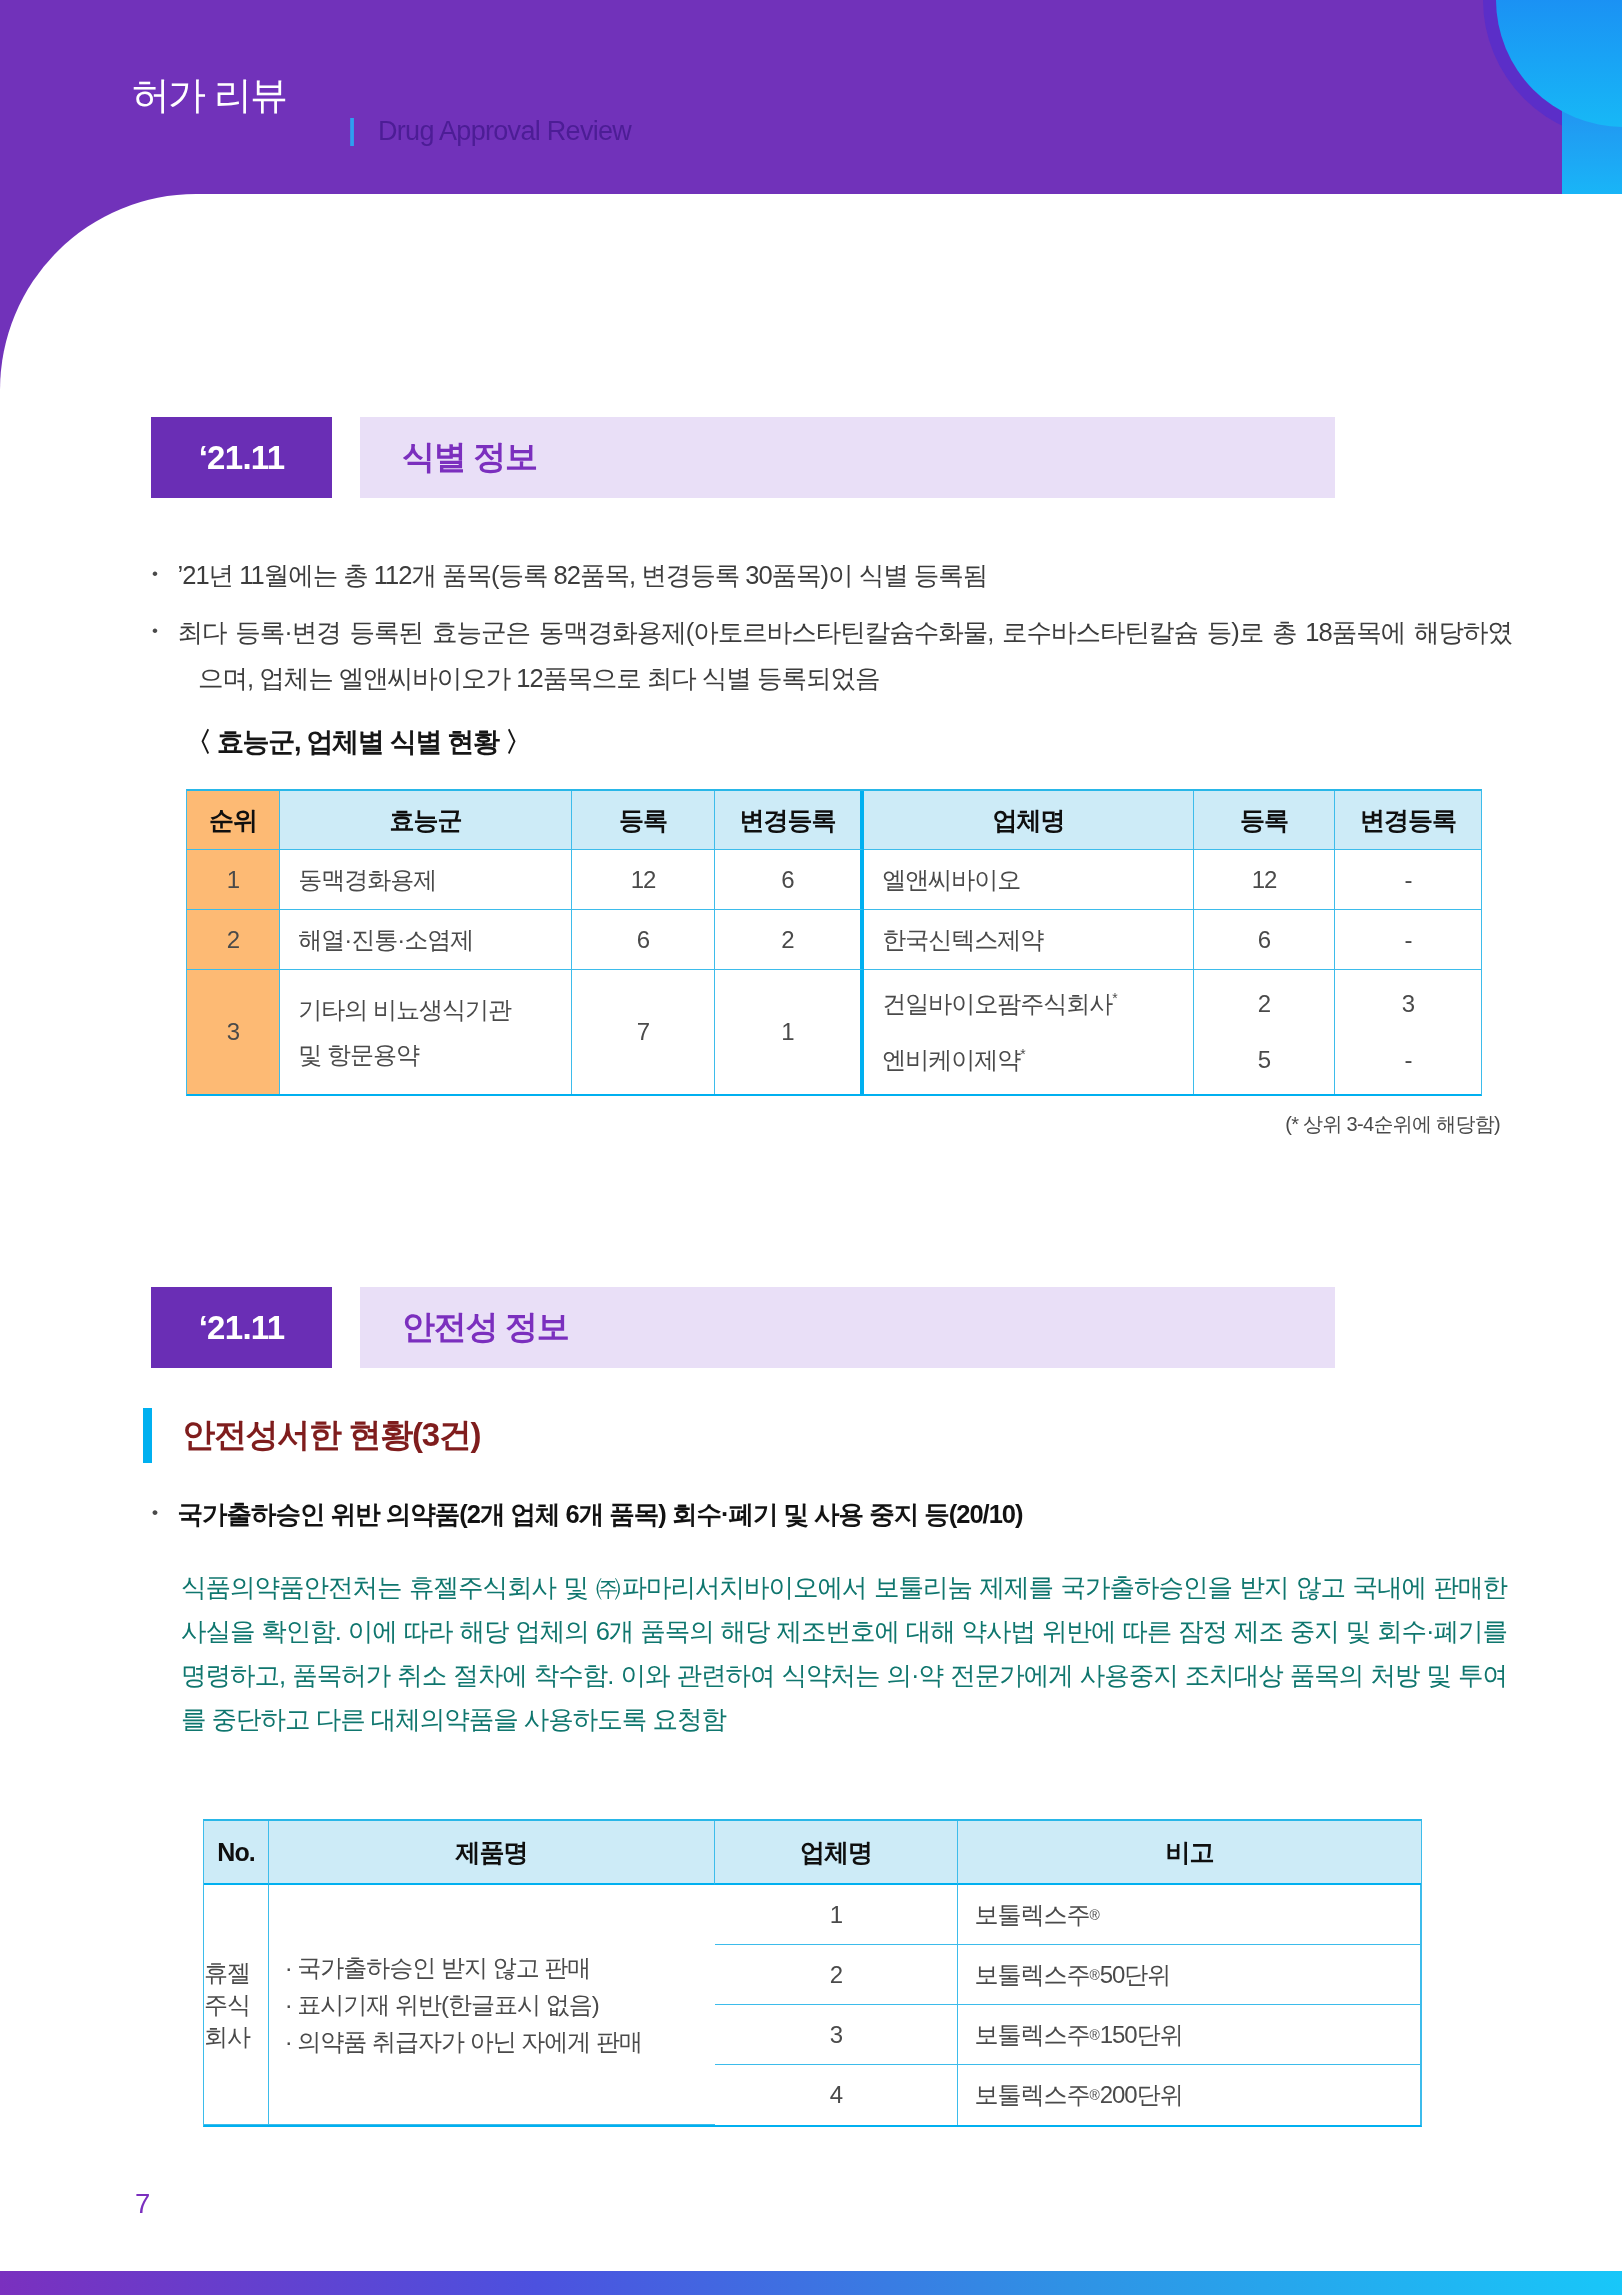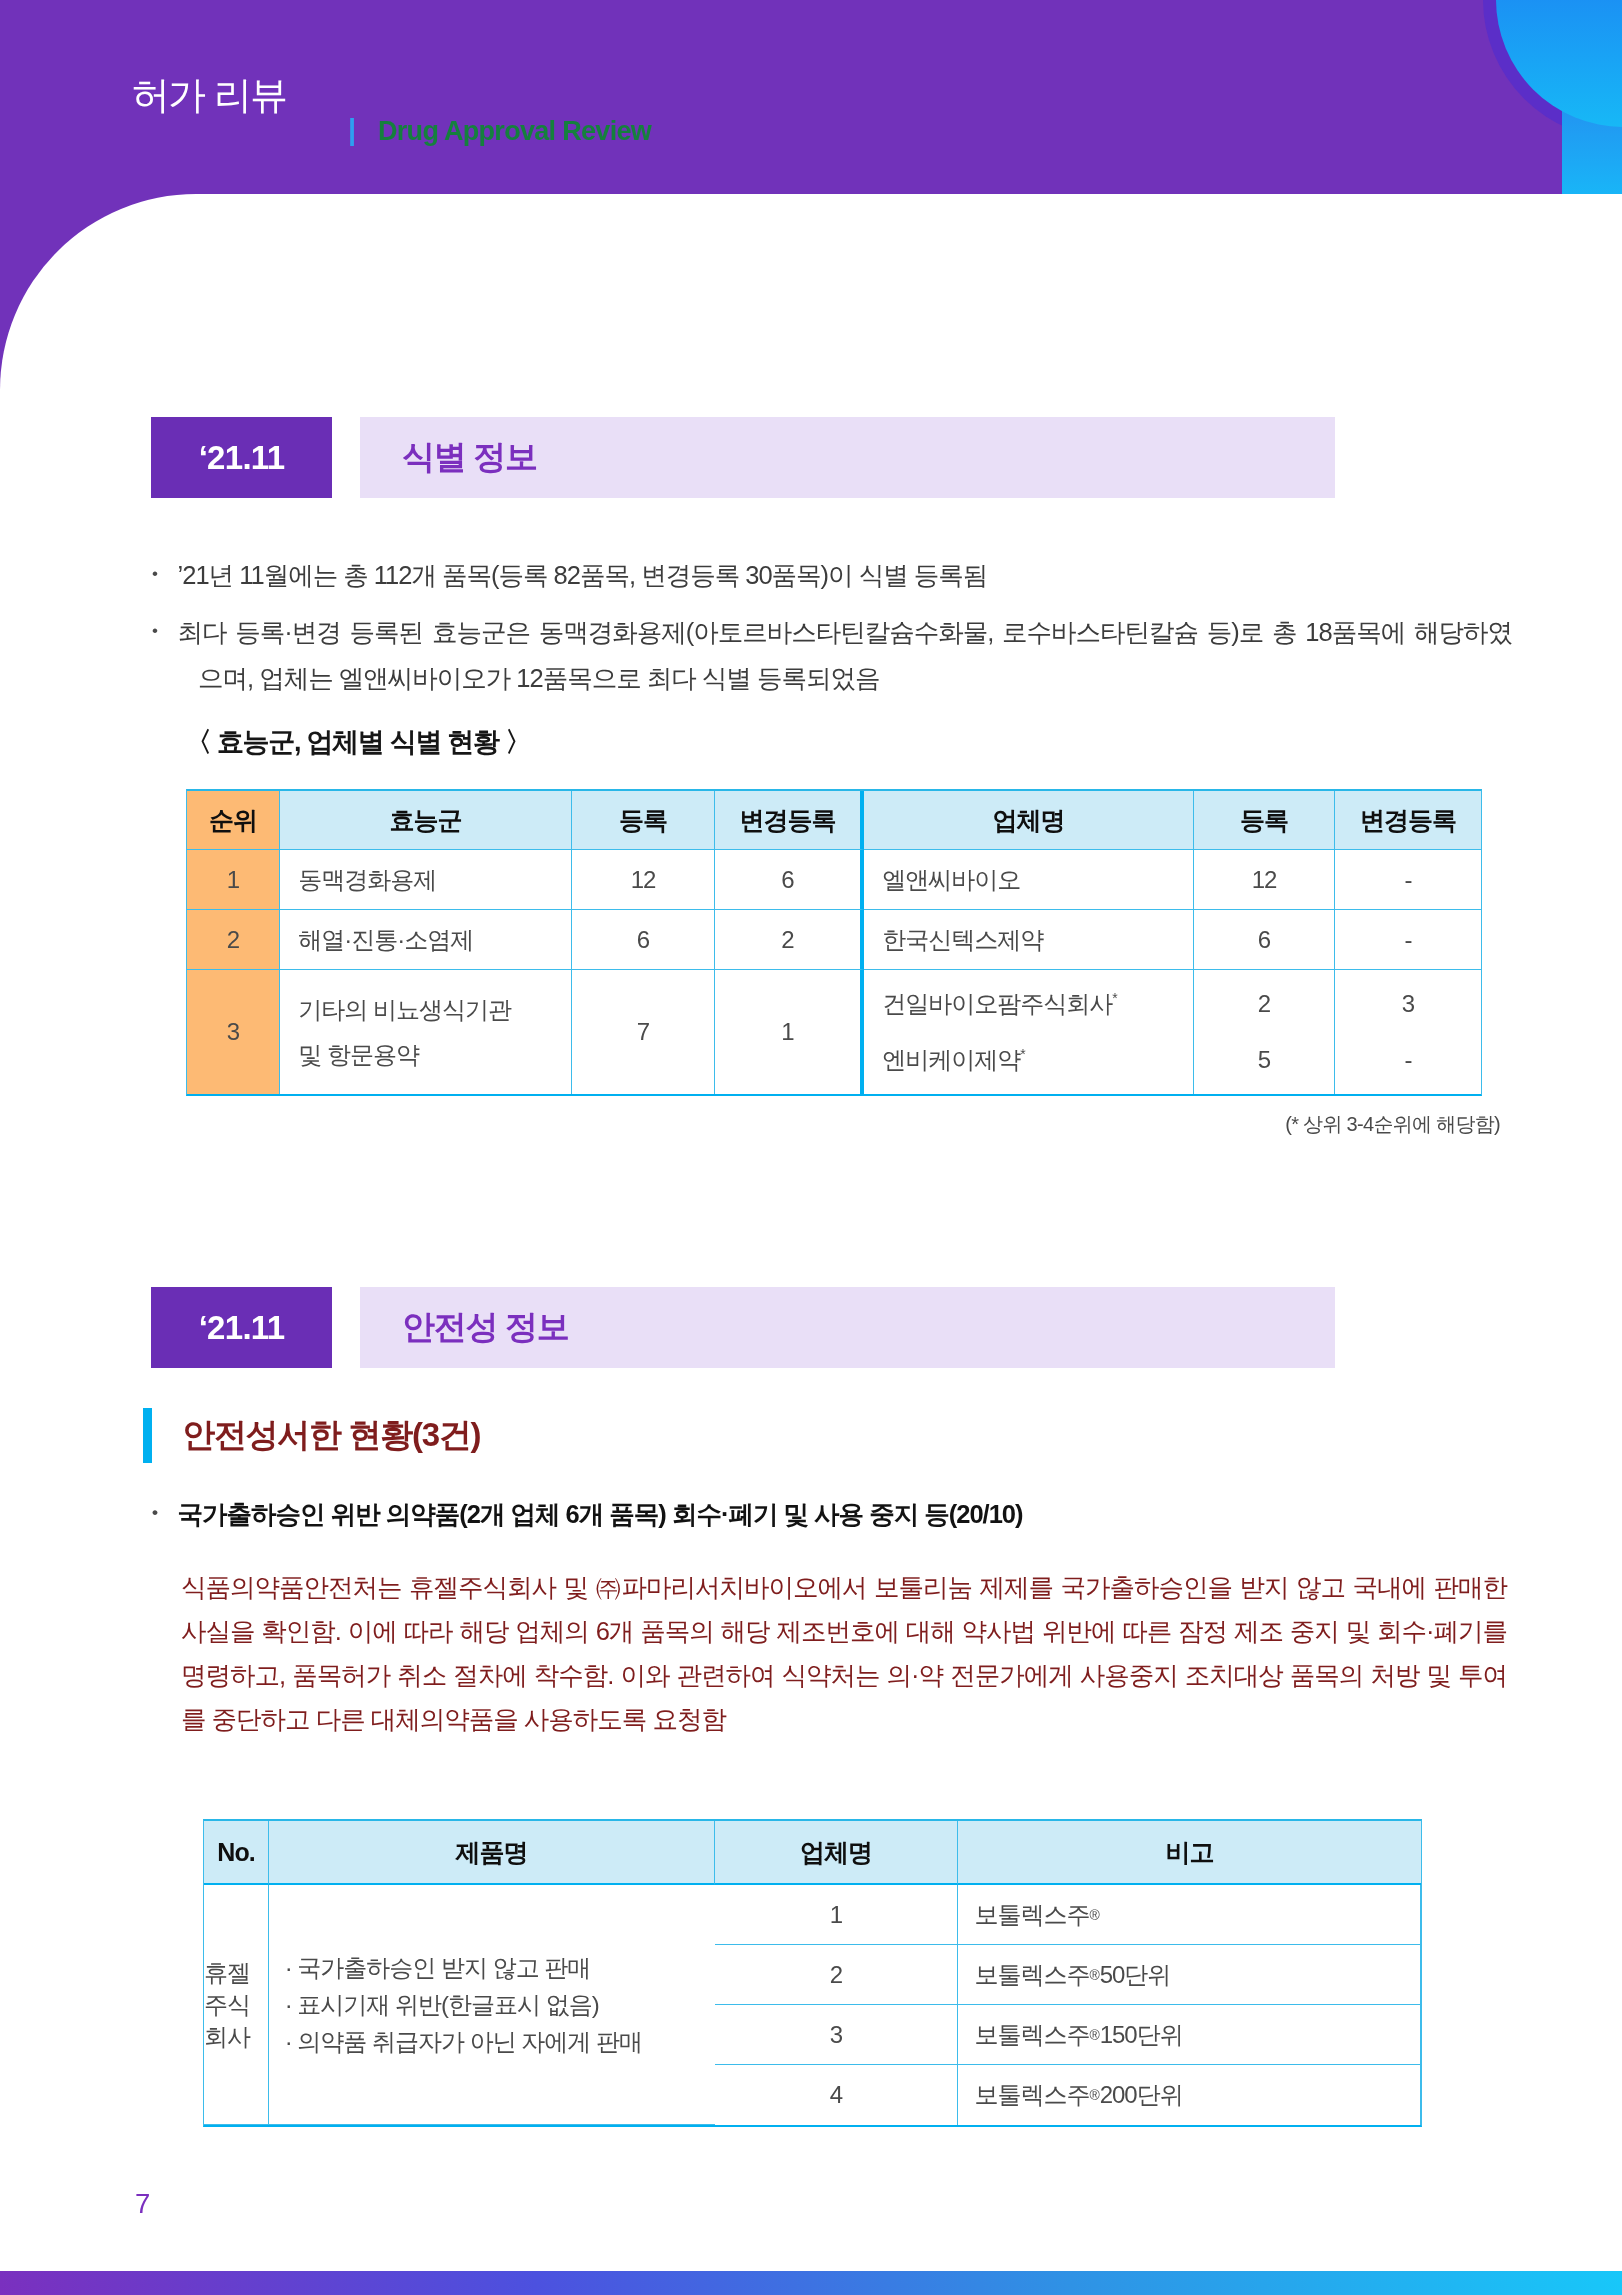--- a/index.html
+++ b/index.html
@@ -14,40 +14,40 @@
               background:linear-gradient(180deg,#2E6BEA 0%,#19B5F7 100%);}
   .corner-blue{position:absolute;top:-128px;right:-128px;width:255px;height:255px;border-radius:50%;
                background:linear-gradient(180deg,#1E6BF2 0%,#17B8F6 100%);}
   .corner-patch{position:absolute;left:0;top:194px;width:209px;height:209px;background:#7132BA;z-index:1;}
   .content{position:absolute;left:0;top:194px;right:0;bottom:0;background:#fff;
            border-top-left-radius:196px;z-index:2;}
 
   .logo{position:absolute;left:132px;top:76px;color:#ffffff;font-family:"DejaVu Serif",serif;
         font-size:38px;letter-spacing:-2px;line-height:1;z-index:3;}
   .logo-sep{position:absolute;left:348px;top:114px;color:#2F9FF0;font-size:29px;font-weight:bold;z-index:3;}
-  .logo-sub{position:absolute;left:378px;top:116px;color:#15803d;font-size:27px;font-weight:bold;
+  .logo-sub{position:absolute;left:378px;top:116px;color:#4c1d95;font-size:27px;font-weight:normal;
             letter-spacing:-0.7px;z-index:3;}
 
   
   .sec{position:absolute;left:151px;width:1184px;height:81px;display:flex;z-index:3;}
   .sec-badge{width:181px;background:#6A2EB5;color:#fff;font-size:33px;font-weight:bold;
              display:flex;align-items:center;justify-content:center;letter-spacing:-0.7px;}
   .sec-title{flex:1;background:#E9DFF7;color:#7B2FBE;font-size:33px;font-weight:bold;
              display:flex;align-items:center;padding-left:42px;letter-spacing:-1.3px;margin-left:28px;}
   .sec1{top:417px;} .sec2{top:1287px;}
 
   
   .bullets{position:absolute;left:152px;top:551px;width:1360px;color:#3C3C3C;font-size:25.5px;
            line-height:46px;letter-spacing:-1px;z-index:3;}
   .bullet-item{padding-left:46px;text-indent:-46px;margin-bottom:10.5px;text-align:justify;}
   .dot{font-size:17px;color:#4a4a4a;margin-right:19.6px;vertical-align:4.6px;letter-spacing:0;}
   .bullet-strong{position:absolute;left:152px;top:1497px;width:1368px;font-size:25.5px;font-weight:bold;
                  color:#121212;letter-spacing:-1px;z-index:3;}
   .para{position:absolute;left:181px;top:1565px;width:1326px;font-size:25.5px;line-height:44px;
-        color:#7f1d1d;text-align:justify;letter-spacing:-1px;z-index:3;}
+        color:#0f766e;text-align:justify;letter-spacing:-1px;z-index:3;}
 
   .tbl-caption{position:absolute;font-weight:bold;color:#161616;font-size:27px;letter-spacing:-1.3px;z-index:3;}
   .cap1{left:185px;top:724px;} .cap2{left:194px;top:1773px;}
 
   
   .t1{position:absolute;left:186px;top:789px;display:grid;
       grid-template-columns:93px 292px 143px 149px 330px 141px 146px;
       grid-template-rows:59px 60px 60px 124px;
       border-top:2px solid #29B7E8;border-bottom:2.6px solid #00B0F0;
       border-left:1.3px solid #3DBCEB;border-right:1.3px solid #3DBCEB;

